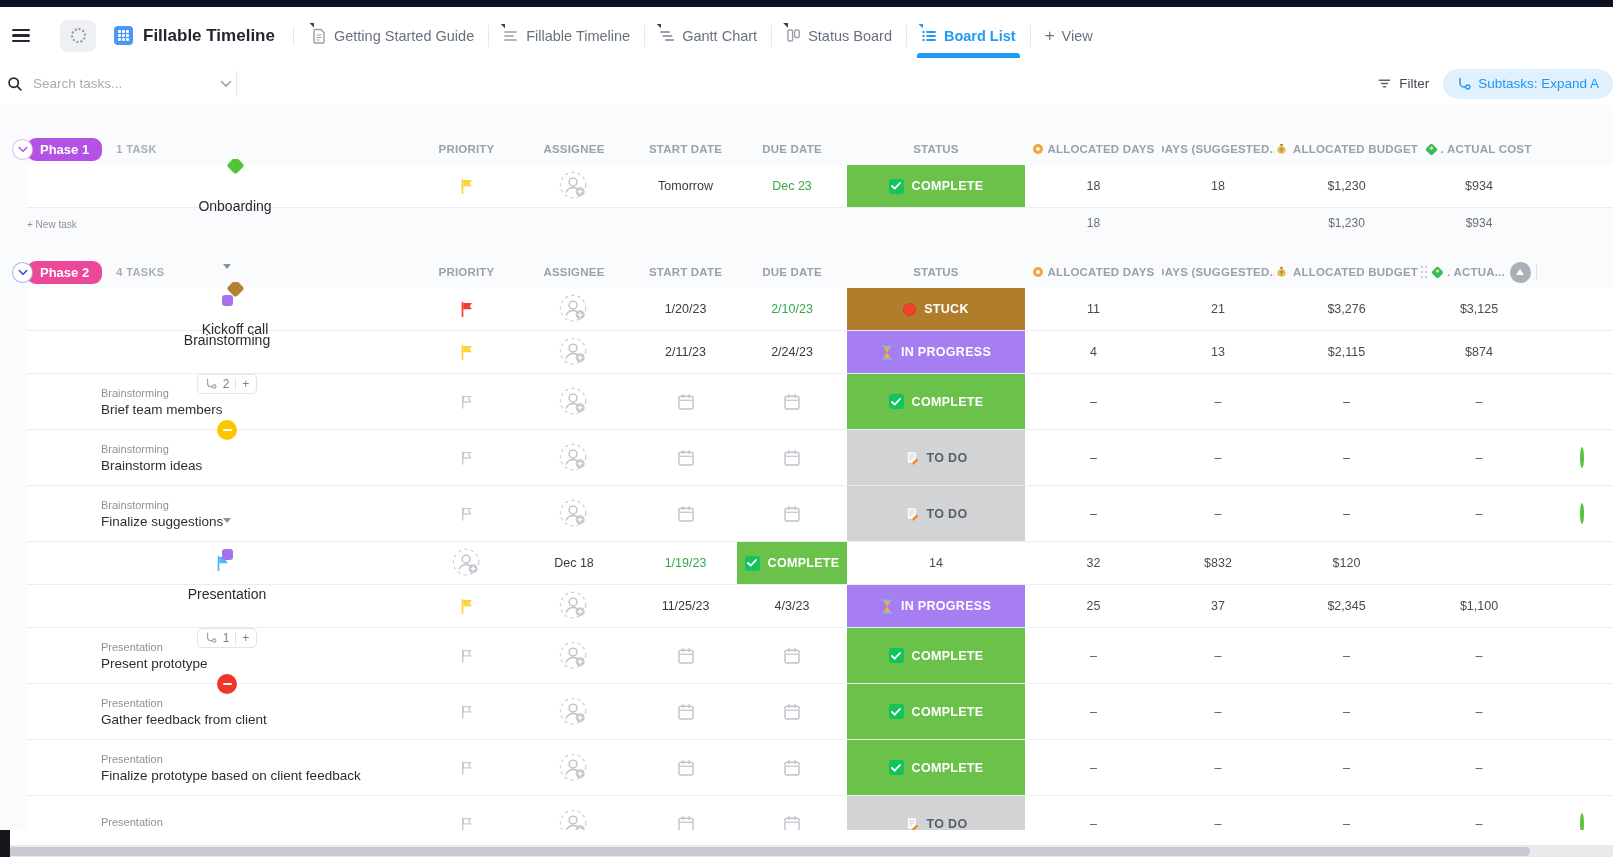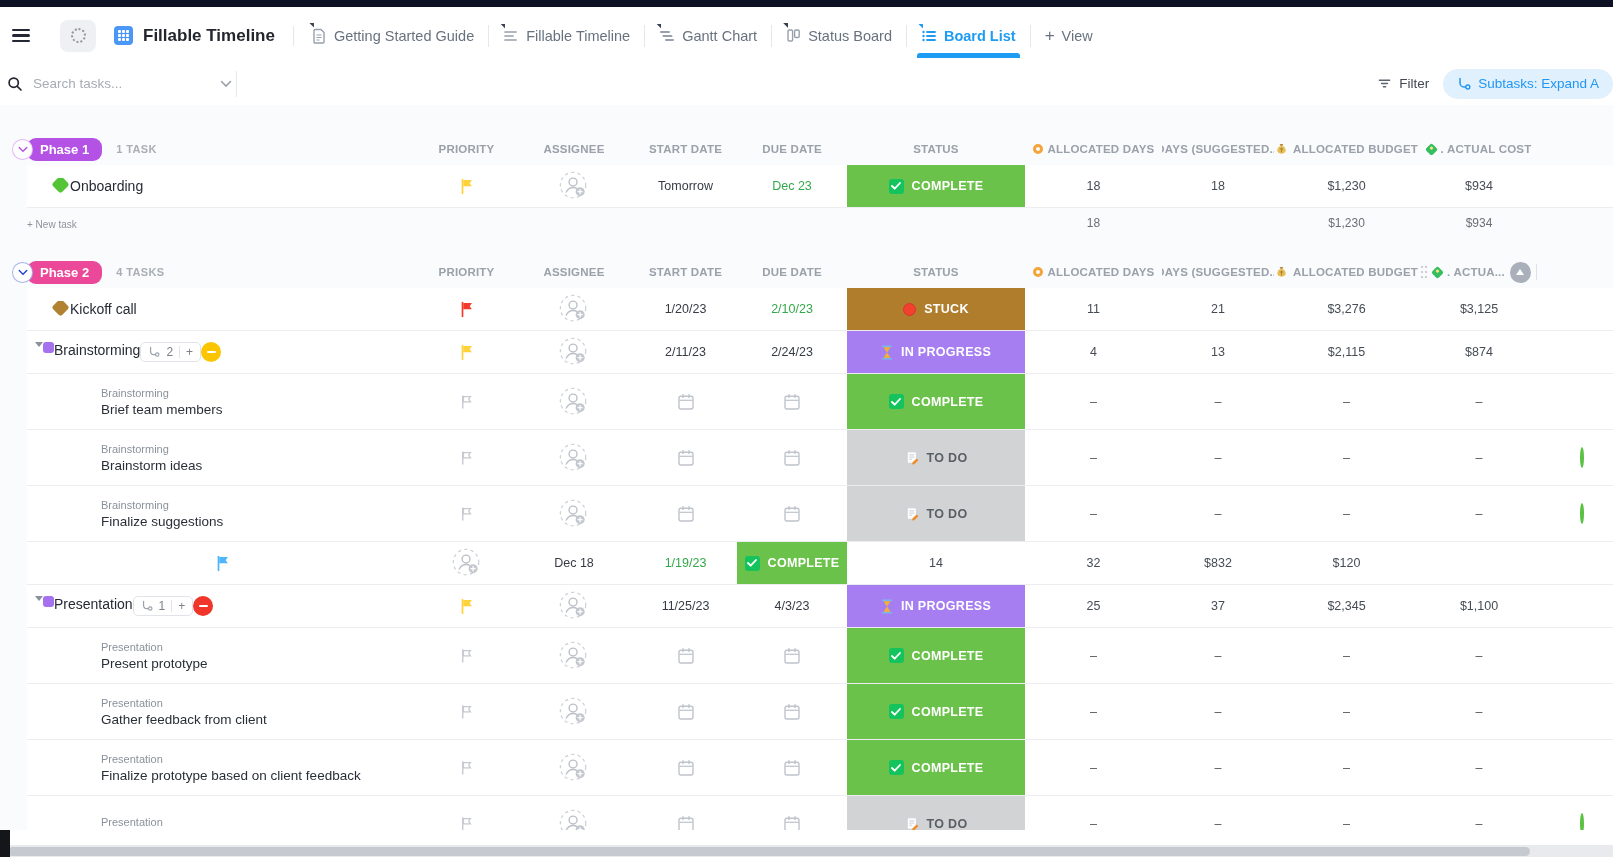--- a/index.html
+++ b/index.html
@@ -59,21 +59,21 @@
   .dragdots { width:7px; height:14px; position:relative; flex:0 0 auto; }
   .dragdots::before{content:"";position:absolute;left:0;top:1px;width:2px;height:2px;border-radius:50%;background:#b8bdc4;
     box-shadow:0 5px #b8bdc4,0 10px #b8bdc4,4px 0 #b8bdc4,4px 5px #b8bdc4,4px 10px #b8bdc4;}
   .sortbtn { width:21px; height:21px; border-radius:50%; background:#a9b0ba; display:flex; align-items:center; justify-content:center; cursor:pointer; flex:0 0 auto;}
   .sortbtn i { width:0; height:0; border-left:4px solid transparent; border-right:4px solid transparent; border-bottom:6px solid #fff; }
   .vsep { width:1px; height:16px; background:#dfe2e6; flex:0 0 auto; }
 
   .row { background:#fff; border-bottom:1px solid #ededf0; }
   .row-task { height:43px; }
   .row-sub { height:56px; }
-  .name-cell { display:flex; align-items:flex-start; gap:0; padding-left:24px; overflow:hidden; }
+  .name-cell { display:flex; align-items:center; gap:26px; padding-left:24px; overflow:hidden;flex-direction:column; }
   .name-cell.parent { padding-left:8px; }
   .tri-down { width:0; height:0; border-left:4.5px solid transparent; border-right:4.5px solid transparent; border-top:5.5px solid #8a919b; cursor:pointer; flex:0 0 auto; }
   .shape-diamond { width:13px; height:13px; border-radius:3px; transform:rotate(45deg); margin:0 3px; flex:0 0 auto; cursor:pointer; }
   .shape-square { width:11px; height:11px; border-radius:3px; flex:0 0 auto; cursor:pointer; }
   .task-name { font-size:14px; font-weight:500; color:#262b33; white-space:nowrap; cursor:pointer; }
   .chip { display:flex; align-items:center; gap:6px; border:1px solid #e1e3e8; border-radius:5px; padding:2px 7px; font-size:12px; color:#7a818c; cursor:pointer; }
   .chip .cdiv { width:1px; height:12px; background:#e1e3e8; }
   .badge-dot { width:20px; height:20px; border-radius:50%; display:flex; align-items:center; justify-content:center; cursor:pointer; }
   .badge-dot i { width:9px; height:2.6px; border-radius:2px; background:#fff; }
   .sub-name-wrap { padding-left:62px; display:flex; align-items:flex-end; gap:12px; overflow:hidden; }

